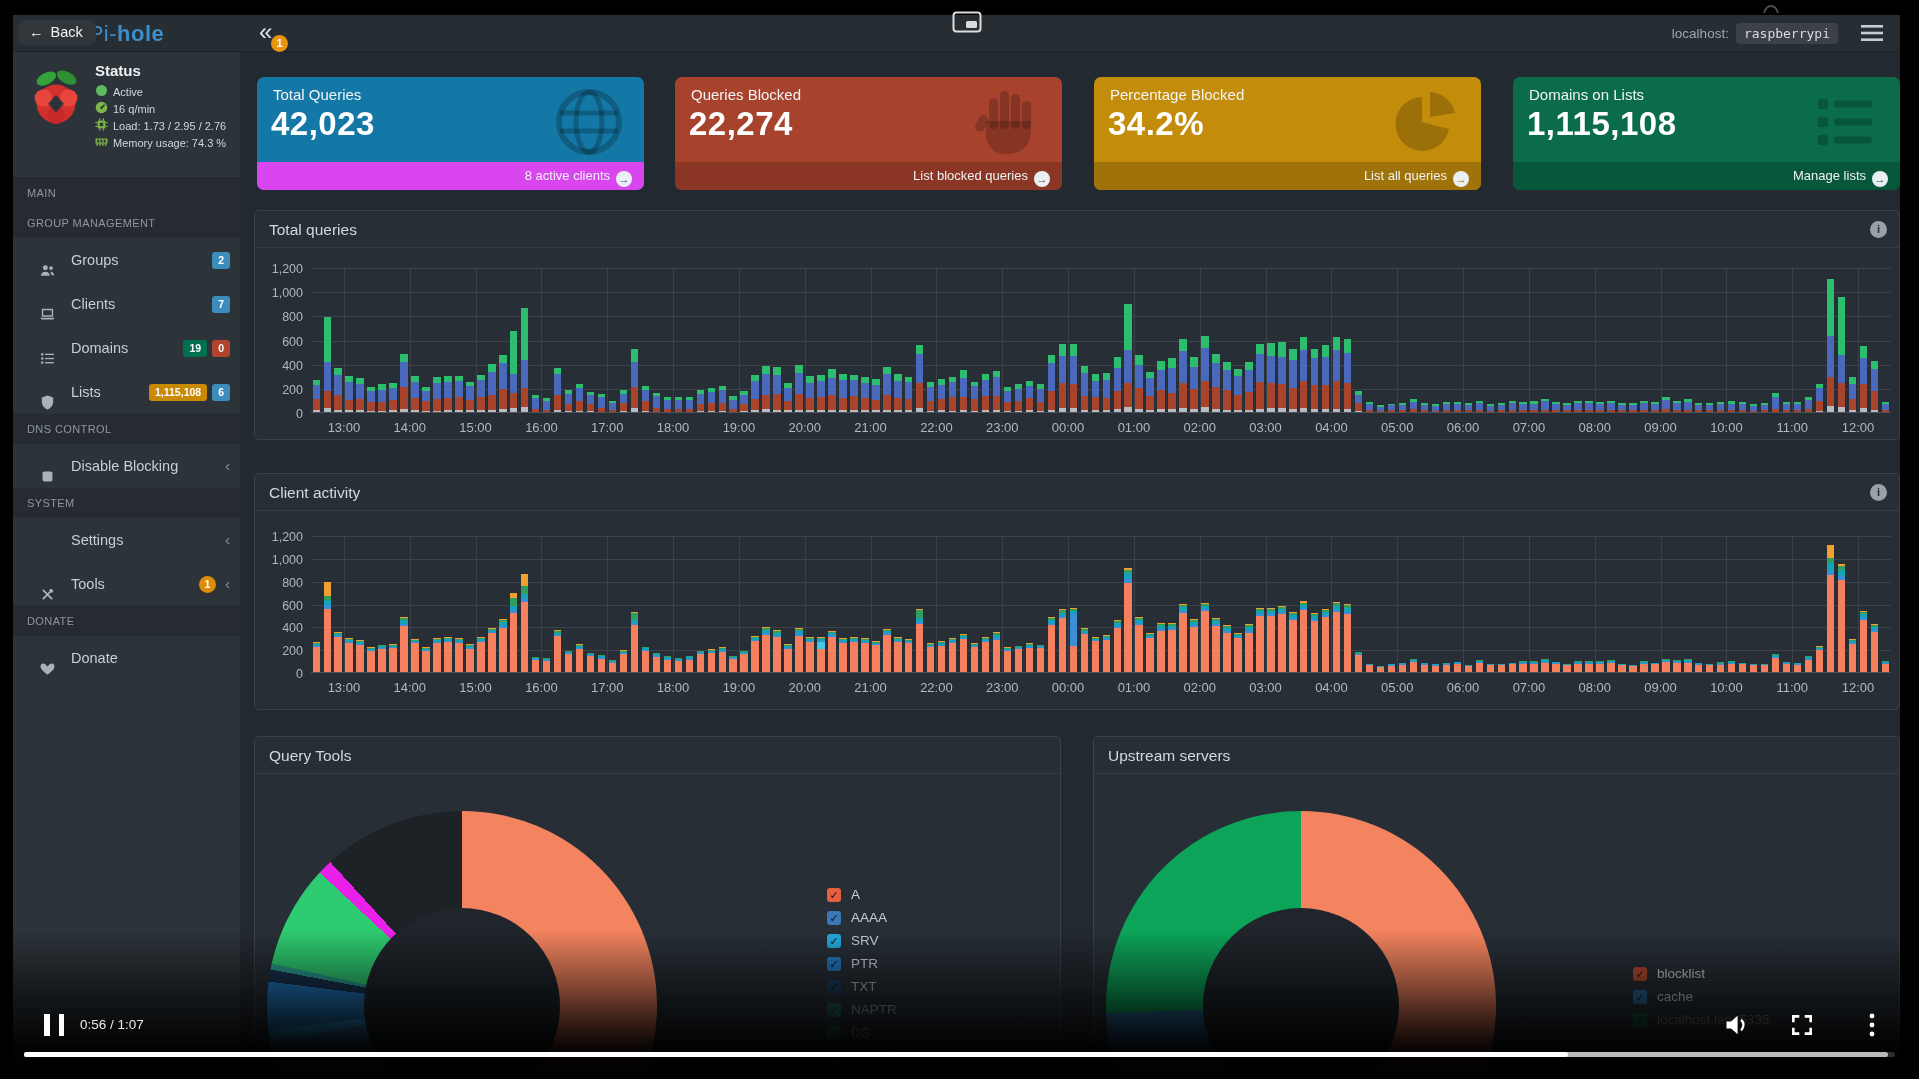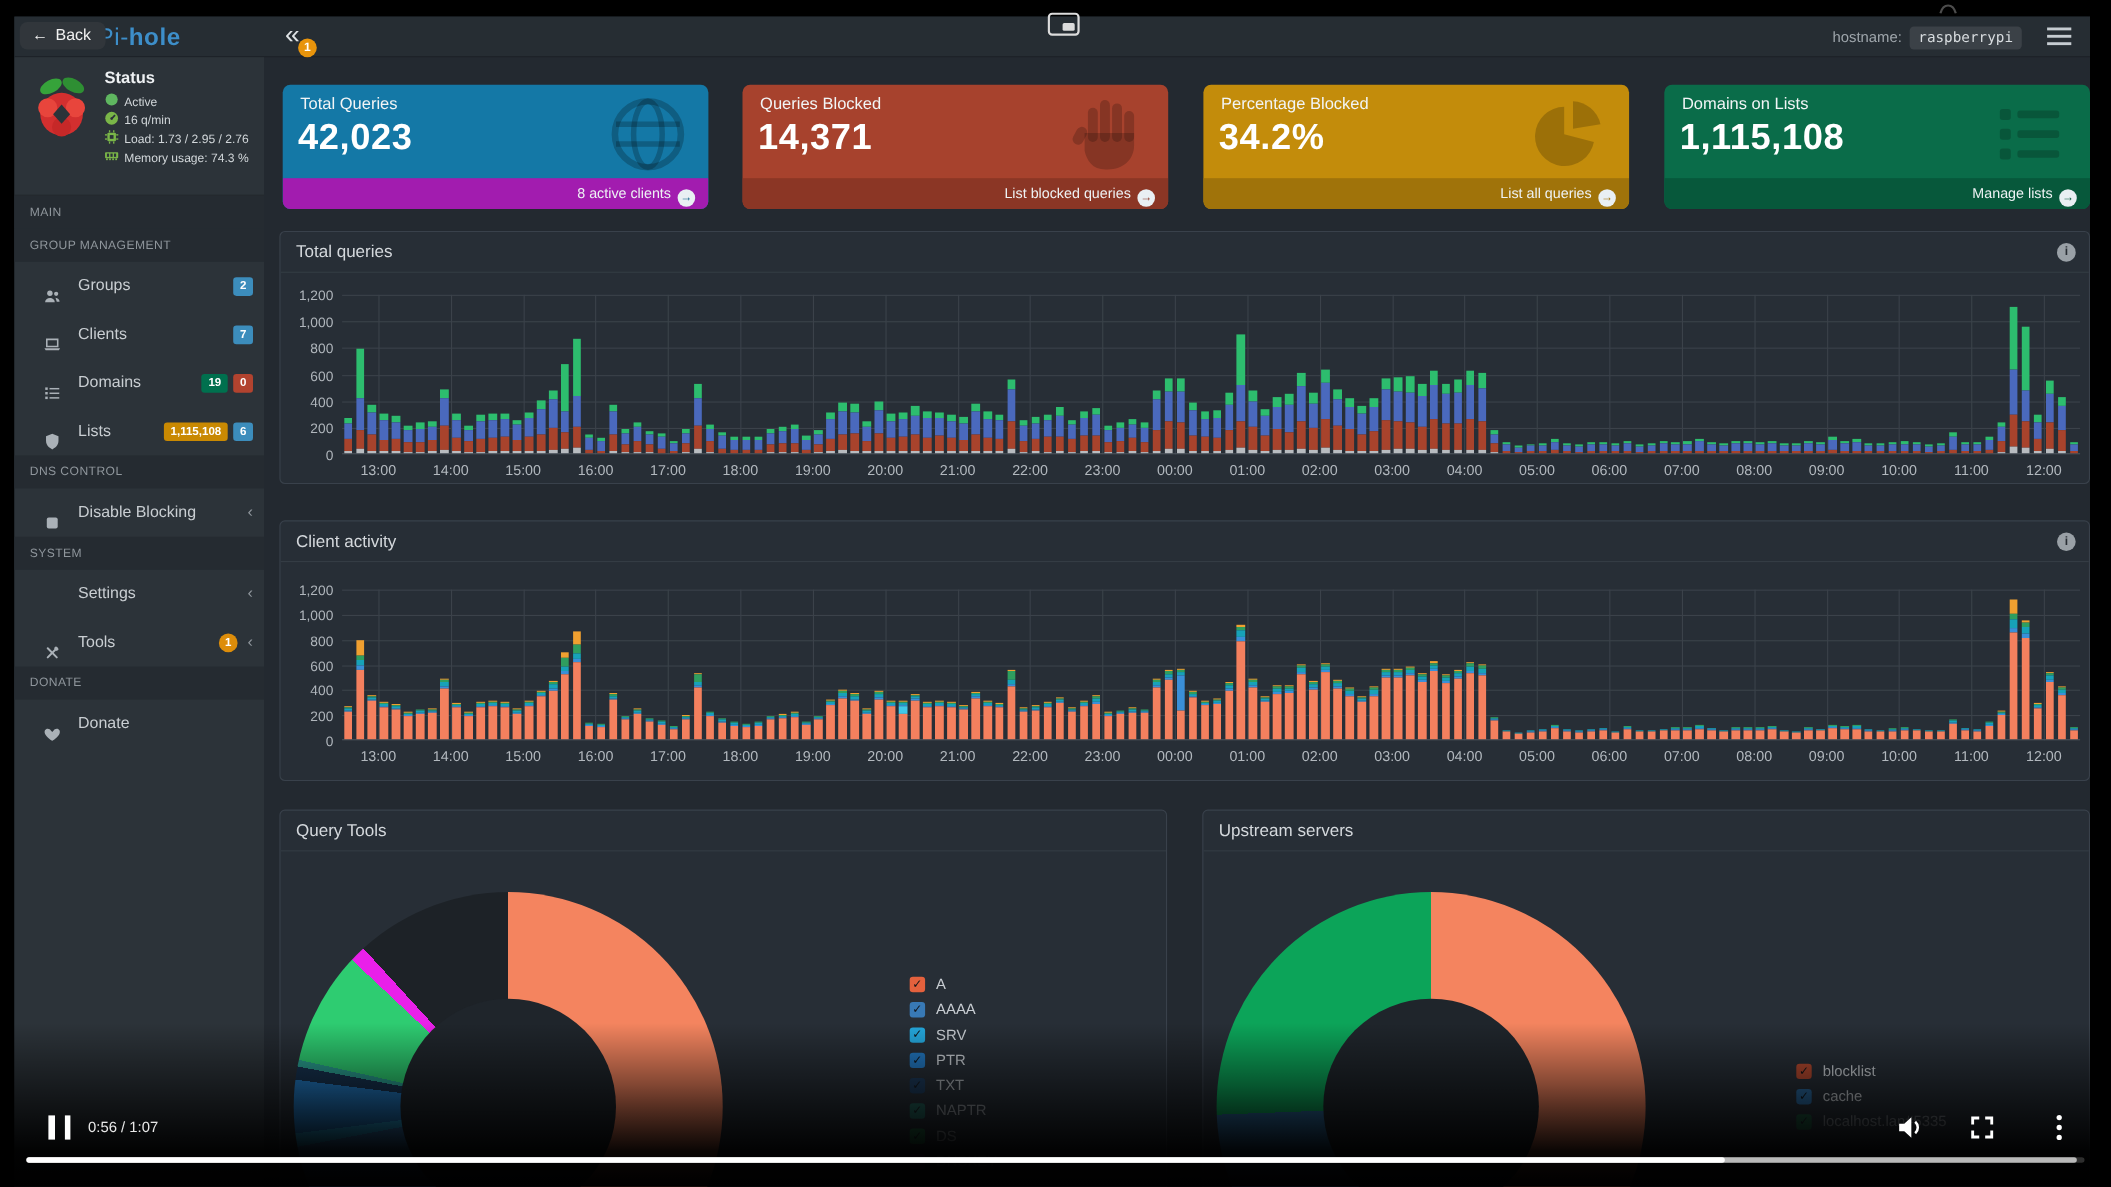--- a/index.html
+++ b/index.html
@@ -122,21 +122,21 @@
 </head>
 <body>
 
 <div class="stage">
 
   <div class="app">
 
     <div class="topbar">
       <div class="brand"><span class="brand-reg">Pi-</span><span class="brand-bold">hole</span></div>
       <div class="collapse-btn"><span>«</span><span class="collapse-badge">1</span></div>
-      <div class="host"><span class="host-label">hostname:</span><span class="host-value">raspberrypi</span></div>
+      <div class="host"><span class="host-label">localhost:</span><span class="host-value">raspberrypi</span></div>
       <div class="hamburger">
         <svg width="24" height="20" viewBox="0 0 24 20">
             <rect x="1" y="2" width="22" height="2.6" fill="#c6ccd1"></rect>
             <rect x="1" y="8.7" width="22" height="2.6" fill="#c6ccd1"></rect>
             <rect x="1" y="15.4" width="22" height="2.6" fill="#c6ccd1"></rect>
           </svg>
       </div>
     </div>
 
     <div class="sidebar">
@@ -289,33 +289,33 @@
 
     <div id="cards">
         <div class="card" style="left: 244px; background: rgb(20, 120, 166);">
           <div class="card-icon"><svg viewBox="0 0 74 74">
               <circle cx="37" cy="37" r="30" fill="none" stroke="rgba(0,0,0,0.25)" stroke-width="6"></circle>
               <ellipse cx="37" cy="37" rx="13" ry="30" fill="none" stroke="rgba(0,0,0,0.25)" stroke-width="5"></ellipse>
               <path d="M8 28h58M8 46h58" stroke="rgba(0,0,0,0.25)" stroke-width="5" fill="none"></path>
             </svg></div>
           <div class="card-title">Total Queries</div>
           <div class="card-value">42,023</div>
-          <div class="card-footer" style="background:#a21caf">8 active clients<span class="arrow-circle" style="color:#0e6189">→</span></div>
+          <div class="card-footer" style="background:#d946ef">8 active clients<span class="arrow-circle" style="color:#0e6189">→</span></div>
         </div>
         <div class="card" style="left: 662px; background: rgb(167, 66, 45);">
           <div class="card-icon"><svg viewBox="0 0 74 74" fill="rgba(0,0,0,0.22)">
               <rect x="19" y="13" width="9" height="31" rx="4.5"></rect>
               <rect x="30" y="6" width="9" height="38" rx="4.5"></rect>
               <rect x="41" y="9" width="9" height="35" rx="4.5"></rect>
               <rect x="52" y="16" width="9" height="28" rx="4.5"></rect>
               <path d="M16 36h45v11c0 13-10 22-24 22h-2c-12 0-17-8-19-17z"></path>
               <rect x="7" y="30" width="10" height="17" rx="5" transform="rotate(28 12 38)"></rect>
             </svg></div>
           <div class="card-title">Queries Blocked</div>
-          <div class="card-value">14,371</div>
+          <div class="card-value">22,274</div>
           <div class="card-footer" style="background:#8b3625">List blocked queries<span class="arrow-circle" style="color:#8b3625">→</span></div>
         </div>
         <div class="card" style="left: 1081px; background: rgb(195, 140, 11);">
           <div class="card-icon"><svg viewBox="0 0 74 74" fill="rgba(0,0,0,0.22)">
               <path d="M33 12 A27 27 0 1 0 60 44 L33 37 Z"></path>
               <path d="M41 7 L41 32 L66 28 A27 27 0 0 0 41 7 Z"></path>
             </svg></div>
           <div class="card-title">Percentage Blocked</div>
           <div class="card-value">34.2%</div>
           <div class="card-footer" style="background:#a0730a">List all queries<span class="arrow-circle" style="color:#a0730a">→</span></div>

